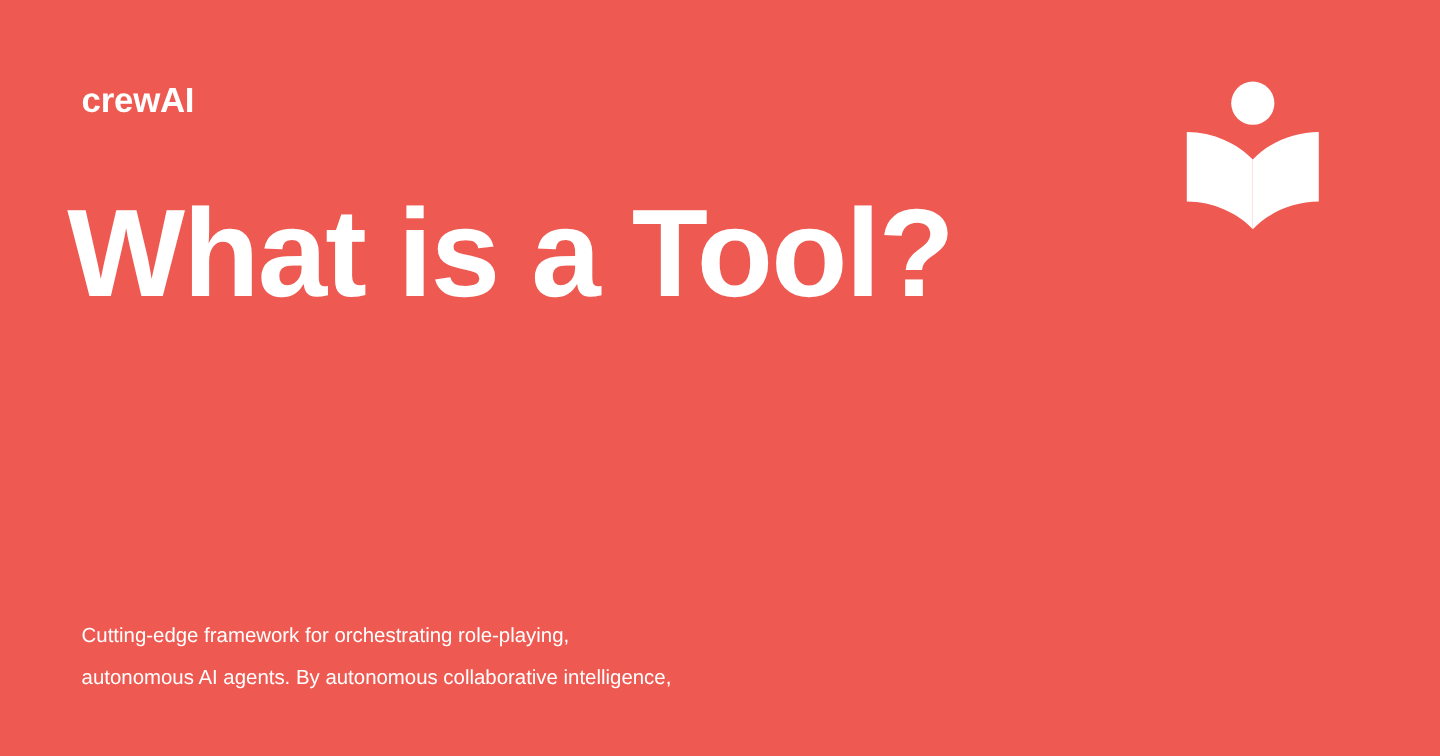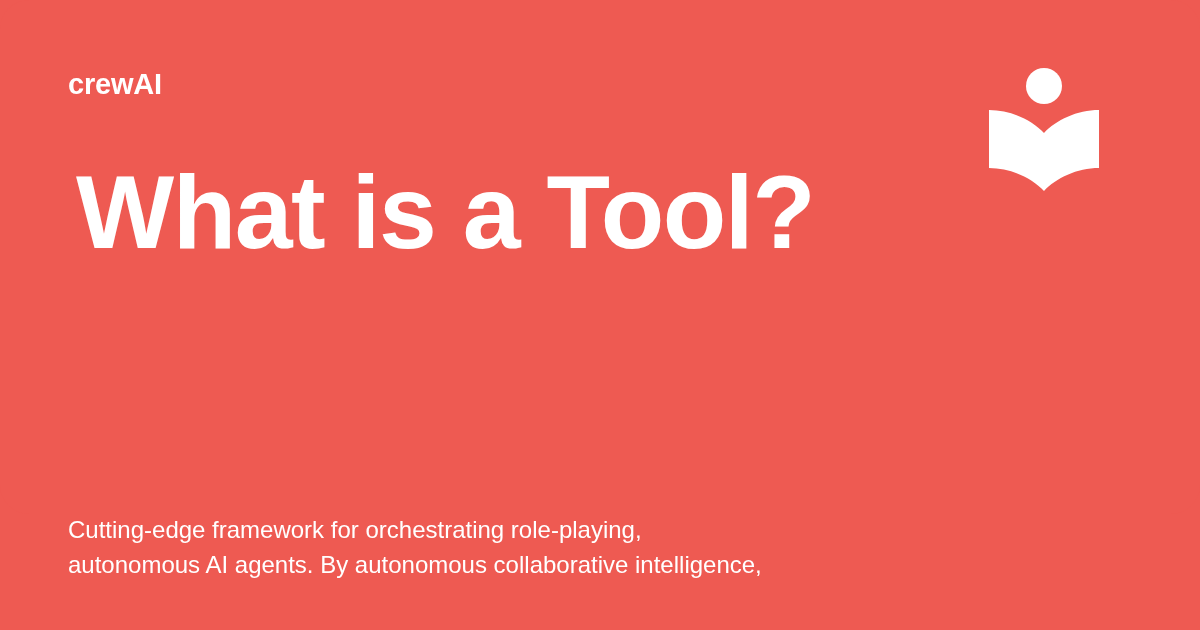--- a/index.html
+++ b/index.html
@@ -32,39 +32,39 @@
     font-weight: bold;
     line-height: 1;
     color: #ffffff;
     letter-spacing: -0.2px;
     white-space: nowrap;
   }
 
   
   .hero-title {
     position: absolute;
-    left: 76px;
+    left: 56px;
     top: 158px;
     margin: 0;
     font-size: 104px;
     font-weight: bold;
     line-height: 1.05;
     color: #ffffff;
     letter-spacing: -1.5px;
     white-space: nowrap;
   }
 
   
   .description {
     position: absolute;
     left: 68px;
     top: 512px;
     width: 820px;
     margin: 0;
-    font-size: 24px;
+    font-size: 17px;
     font-weight: normal;
     line-height: 35px;
     color: #ffffff;
   }
   .description-line {
     display: block;
     white-space: nowrap;
   }
 
   

